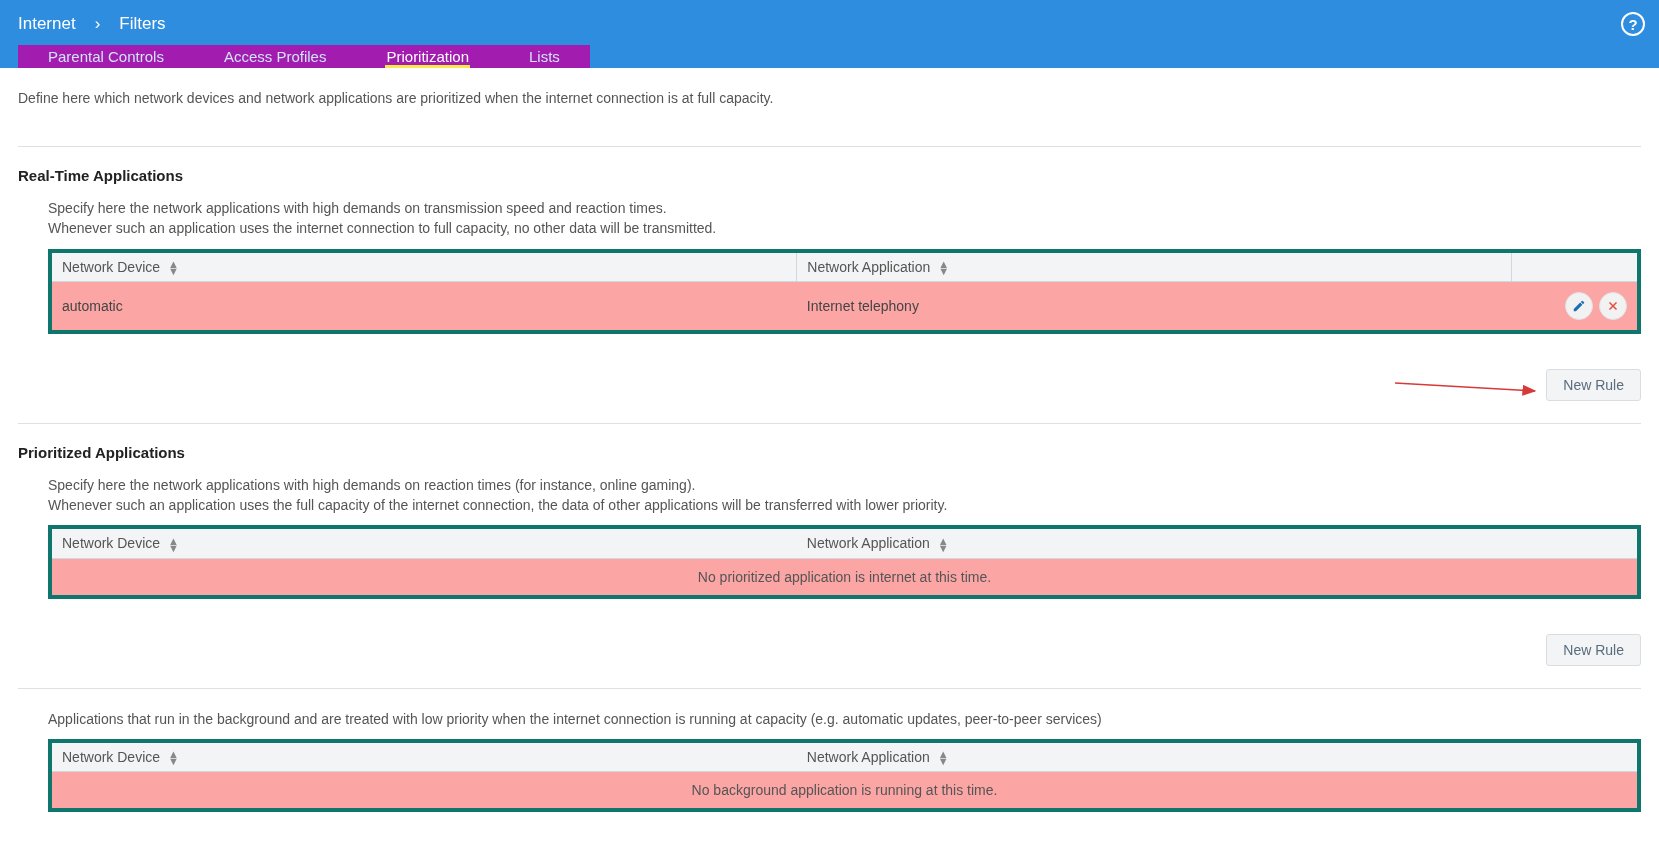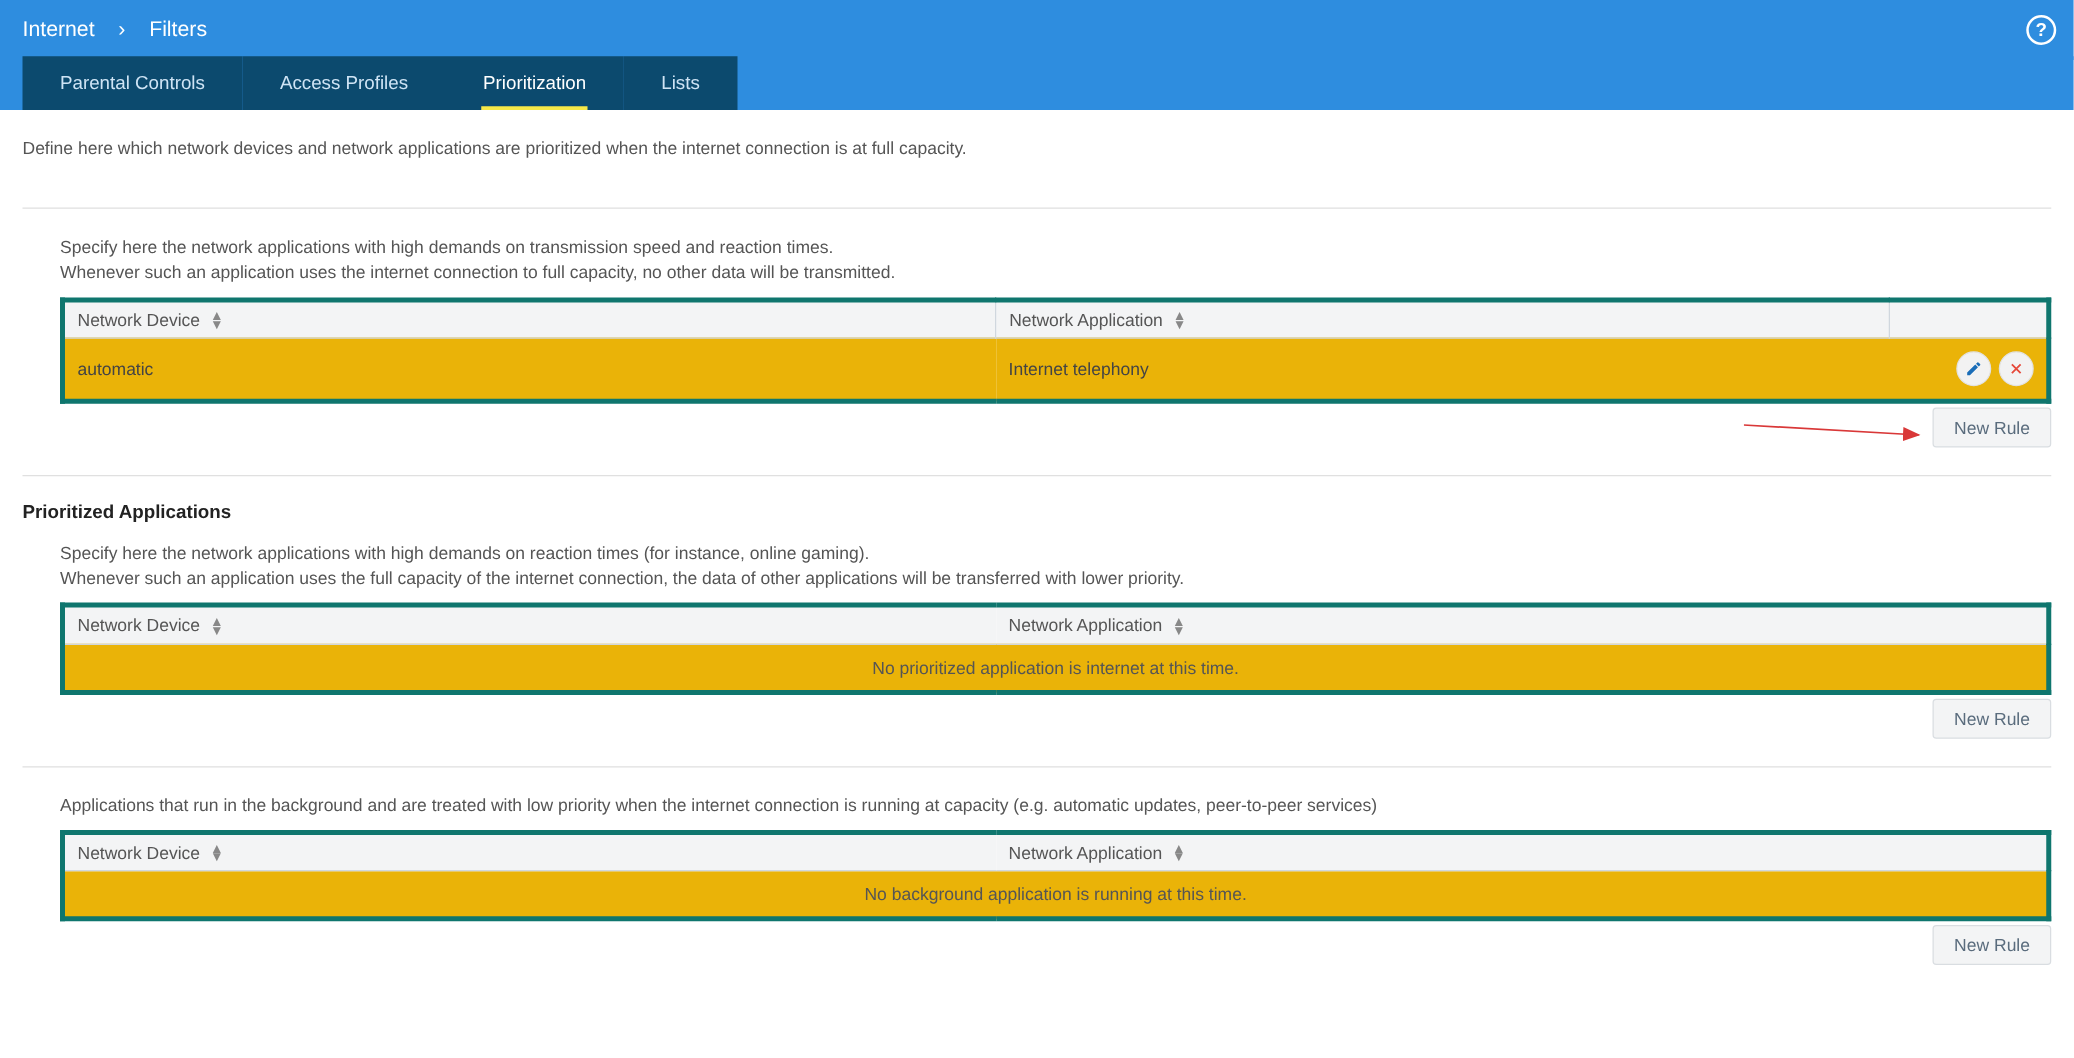--- a/index.html
+++ b/index.html
@@ -47,23 +47,23 @@
     .tab-row {
       display: flex;
       margin-left: 18px;
       margin-top: -3px;
     }
     .tabs-wrapper {
       background: #2e8ddf;
       padding-top: 0;
     }
     .tab {
-      background: #0c4a6e;
+      background: #a21caf;
       color: #cfe4f5;
-      padding: 13px 30px;
+      padding: 3px 30px;
       font-size: 15px;
       cursor: pointer;
       position: relative;
     }
     .tab.active {
       color: #fff;
       font-weight: 500;
     }
     .tab.active::after {
       content: "";
@@ -122,21 +122,21 @@
       font-size: 11px;
       margin-left: 4px;
       display:inline-block;
       line-height: 7px;
       vertical-align: middle;
     }
     table.data-table td {
       padding: 10px 10px;
       border: 1px solid #d0d7de;
       color: #444;
-      background: #eab308;
+      background: #fca5a5;
       margin-top: 20px;
     }
     table.data-table td.empty {
       text-align: center;
       color: #555;
     }
     .row-actions {
       display: flex;
       gap: 6px;
       justify-content: flex-end;
@@ -150,21 +150,21 @@
       border: 1px solid #e2e2e2;
       display: flex;
       align-items: center;
       justify-content: center;
       cursor: pointer;
     }
     .icon-btn svg { width: 14px; height: 14px; }
     .btn-row {
       display: flex;
       justify-content: flex-end;
-      margin-top: 3px;
+      margin-top: 35px;
       position: relative;
       align-items: flex-end;
     }
     .btn {
       background: #f3f4f5;
       border: 1px solid #d9dde1;
       color: #5a6c7d;
       padding: 7px 16px;
       border-radius: 3px;
       font-size: 14px;
@@ -200,20 +200,21 @@
     <div class="tab active">Prioritization</div>
     <div class="tab">Lists</div>
   </div>
 </div>
 
 <div class="content">
   <div class="page-desc">Define here which network devices and network applications are prioritized when the internet connection is at full capacity.</div>
   <hr class="divider">
 
   <div class="section">
+    <div class="section-title">Real-Time Applications</div>
     <div class="section-body">
       <div class="section-desc">
         <span>Specify here the network applications with high demands on transmission speed and reaction times.</span><br>
         <span>Whenever such an application uses the internet connection to full capacity, no other data will be transmitted.</span>
       </div>
       <table class="data-table">
         <thead>
           <tr>
             <th class="col-device">
               <span>Network Device</span>

